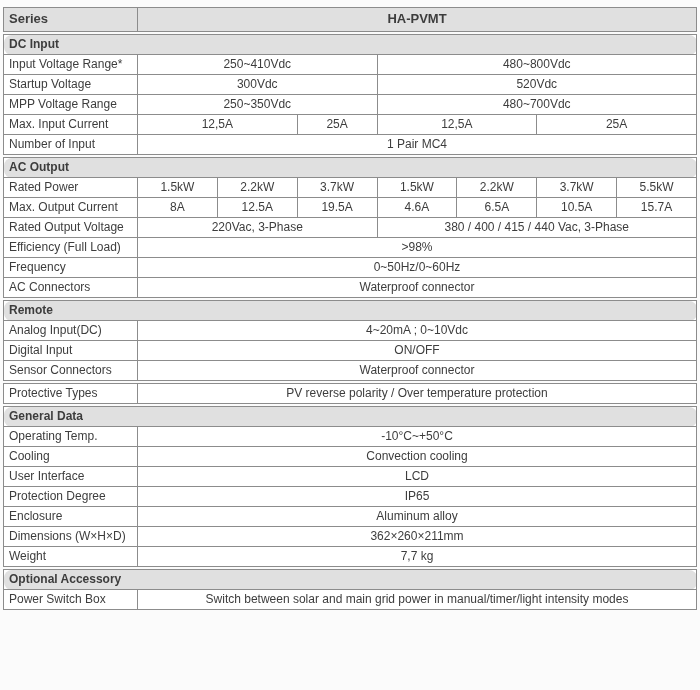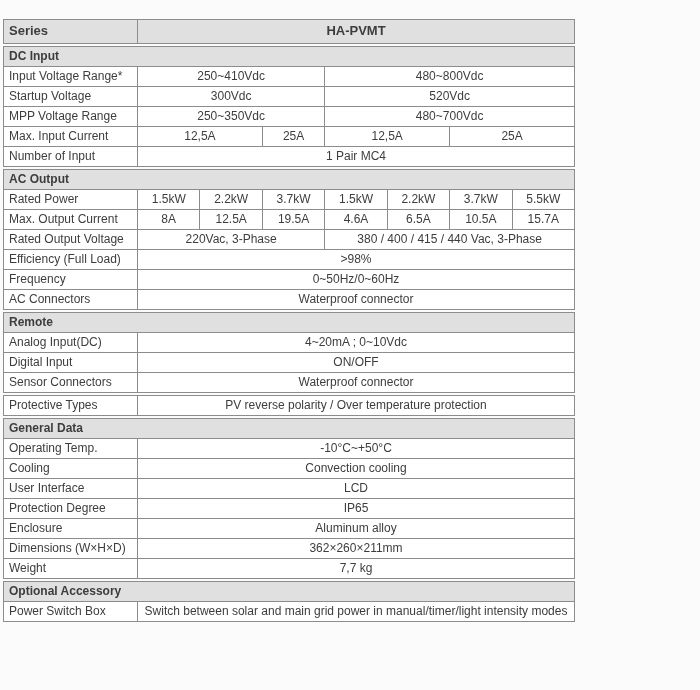--- a/index.html
+++ b/index.html
@@ -11,22 +11,22 @@
   }
   *{box-sizing:border-box;}
   html,body{margin:0;padding:0;}
   body{
     width:700px;height:690px;
     background:var(--page-bg);
     font-family:"Liberation Sans", sans-serif;
     color:var(--text);
   }
   .sheet{
-    width:572px;
-    padding-top:17px;
+    width:694px;
+    padding-top:5px;
     margin-left:3px;
   }
   table.spec{
     width:100%;
     border-collapse:collapse;
     table-layout:fixed;
     margin-top:2px;
     border:1px solid var(--block-border);
     background:#fff;
   }
@@ -41,20 +41,21 @@
   }
   col.label-col{width:134px;}
   td.row-label{text-align:left;}
   td.val{text-align:center;padding:1px 2px;}
   td.sec-head{
     background:var(--header-bg);
     font-weight:bold;
     font-size:12.5px;
     text-align:left;
     height:19px;
+    border-radius:8px;
   }
   tr.series-row td{
     background:var(--header-bg);
     font-weight:bold;
     font-size:13px;
     height:24px;
   }
   tr.model-row td{
     height:24px;
     font-size:12px;

